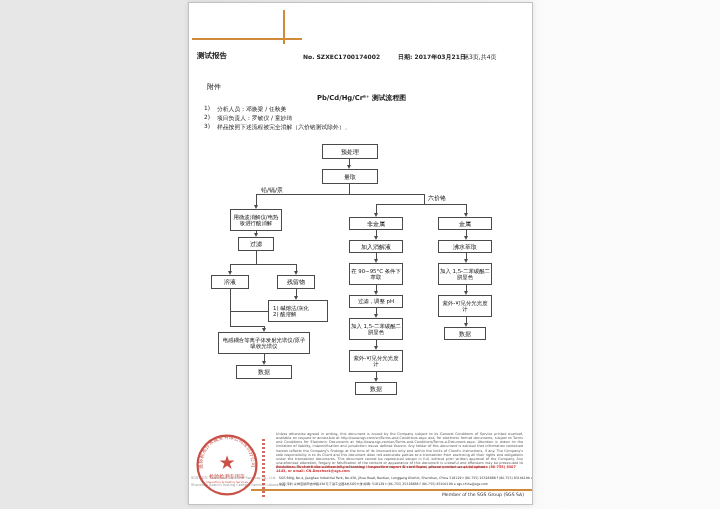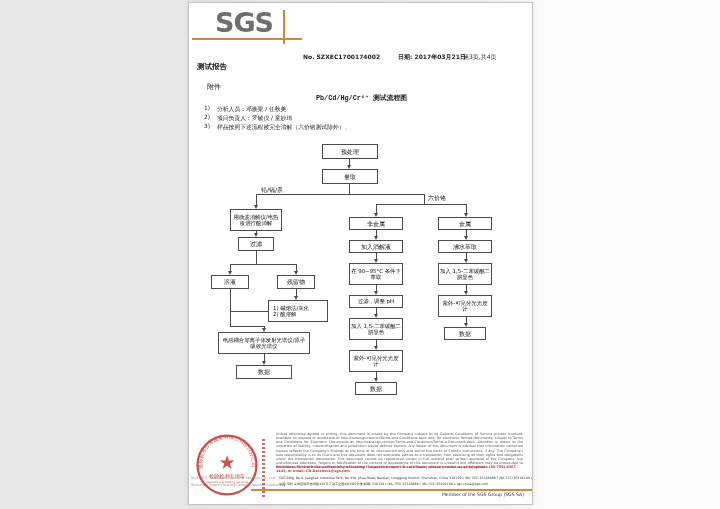--- a/index.html
+++ b/index.html
@@ -9,27 +9,27 @@
   .paper{position:absolute;left:188px;top:2px;width:345px;height:503px;background:#fff;
     border:1px solid #c2c2c2;box-sizing:border-box;box-shadow:0 0 5px rgba(0,0,0,.10);}
   .abs{position:absolute;}
 
   
   .logo-text{position:absolute;left:26px;top:4px;font-size:27px;font-weight:bold;color:#6e6e6e;letter-spacing:-1px;}
   .logo-hline{position:absolute;left:3px;top:35px;width:110px;height:2px;background:#cf8a3b;}
   .logo-vline{position:absolute;left:94px;top:7px;width:2px;height:34px;background:#cf8a3b;}
 
   
-  .rpt-title{position:absolute;left:8px;top:48px;font-size:7.5px;font-weight:bold;color:#1a1a1a;margin-top:11px;}
+  .rpt-title{position:absolute;left:8px;top:48px;font-size:7.5px;font-weight:bold;color:#1a1a1a;}
   .rpt-no{position:absolute;left:114px;top:50px;font-size:6px;font-weight:bold;color:#222;}
   .rpt-date{position:absolute;left:209px;top:50px;font-size:6px;font-weight:bold;color:#222;}
   .rpt-page{position:absolute;left:274px;top:50px;font-size:6px;color:#222;}
 
   .att-label{position:absolute;left:18px;top:79px;font-size:7px;font-weight:normal;color:#1a1a1a;}
-  .att-title{position:absolute;left:0;top:90px;width:345px;text-align:center;font-size:6.8px;font-weight:bold;color:#1a1a1a;font-family:Liberation Mono, monospace;}
+  .att-title{position:absolute;left:0;top:90px;width:345px;text-align:center;font-size:6.8px;font-weight:bold;color:#1a1a1a;}
   .note{position:absolute;font-size:5.8px;color:#222;}
   .note .num{position:absolute;left:15px;}
   .note .txt{position:absolute;left:28px;width:300px;}
 
   
   .node{position:absolute;background:#fff;border:1px solid #4a4a4a;box-sizing:border-box;
     display:flex;align-items:center;justify-content:center;text-align:center;
     font-size:6px;line-height:1.18;color:#111;padding:1px;}
   .node.small{font-size:5.4px;}
   .node.multiline{font-size:5.4px;}
@@ -56,21 +56,20 @@
 </style>
 </head>
 <body>
 
 <div class="canvas">
   <div class="paper">
 
     <div class="abs" style="left:0;top:0;width:130px;height:46px;">
       <div class="logo-hline"></div>
       <div class="logo-vline"></div>
-      <span class="logo-text">SGS</span>
     </div>
 
     <span class="rpt-title">测试报告</span>
     <span class="rpt-no">No. SZXEC1700174002</span>
     <span class="rpt-date">日期: 2017年03月21日</span>
     <span class="rpt-page">第3页,共4页</span>
 
     <span class="att-label">附件</span>
     <span class="att-title">Pb/Cd/Hg/Cr⁶⁺ 测试流程图</span>
 

